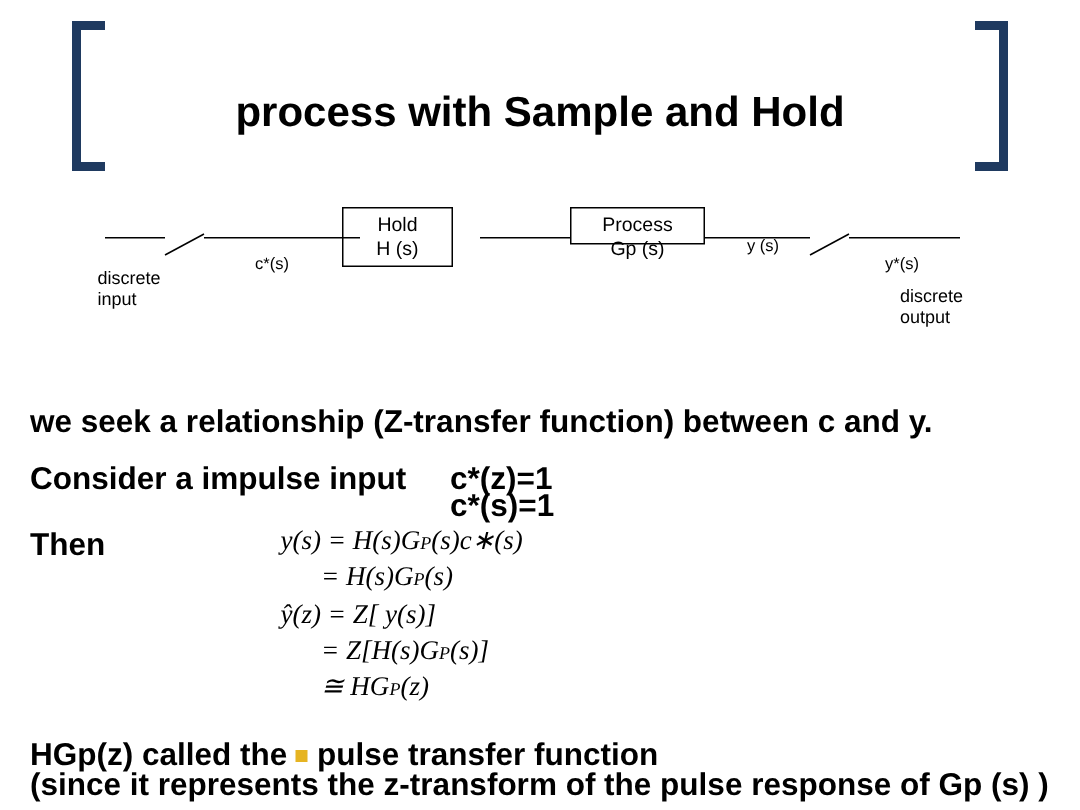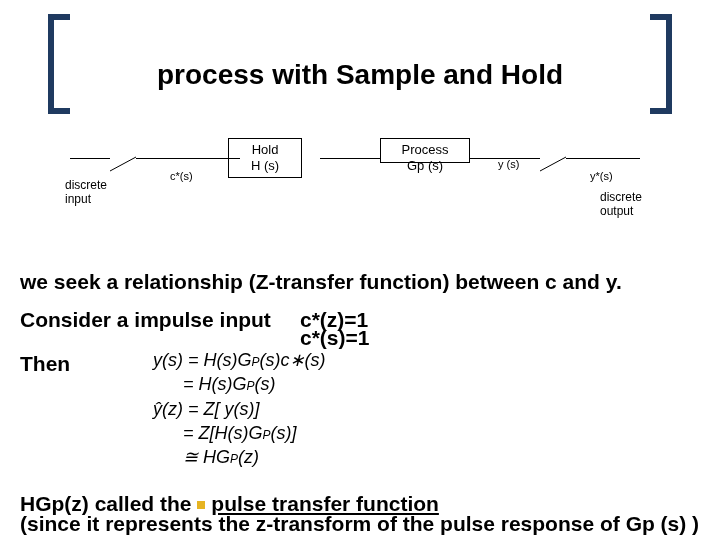--- a/index.html
+++ b/index.html
@@ -14,24 +14,24 @@
     margin-right:6px;vertical-align:middle}
   .diagram{position:absolute;top:130px;left:40px;right:40px;height:130px}
   .wire{position:absolute;height:0;border-top:1px solid #000}
   .box{position:absolute;border:1px solid #000;text-align:center;
     font-size:13px;line-height:1.25;padding-top:3px;box-sizing:border-box}
   .lbl{position:absolute;font-size:11px}
   .lbls{position:absolute;font-size:12px}
   .sampler{position:absolute;width:1px;height:1px}
   .sampler svg{overflow:visible}
   .body-txt{position:absolute;font-size:21px;font-weight:bold}
-  .eq{position:absolute;left:153px;font-family:Liberation Sans, sans-serif;
+  .eq{position:absolute;left:187px;font-family:Liberation Serif, serif;
     font-size:18px;font-style:italic;line-height:1.35}
   .eq .sub{font-size:12px;font-style:italic}
-  .u{text-decoration:underline}
+  .u{}
 </style>
 </head>
 <body>
 
 <div class="slide">
 
   <svg class="bracket left" width="26" height="100">
     <polyline points="22,3 3,3 3,97 22,97"></polyline>
   </svg>
   <svg class="bracket right" width="26" height="100">

